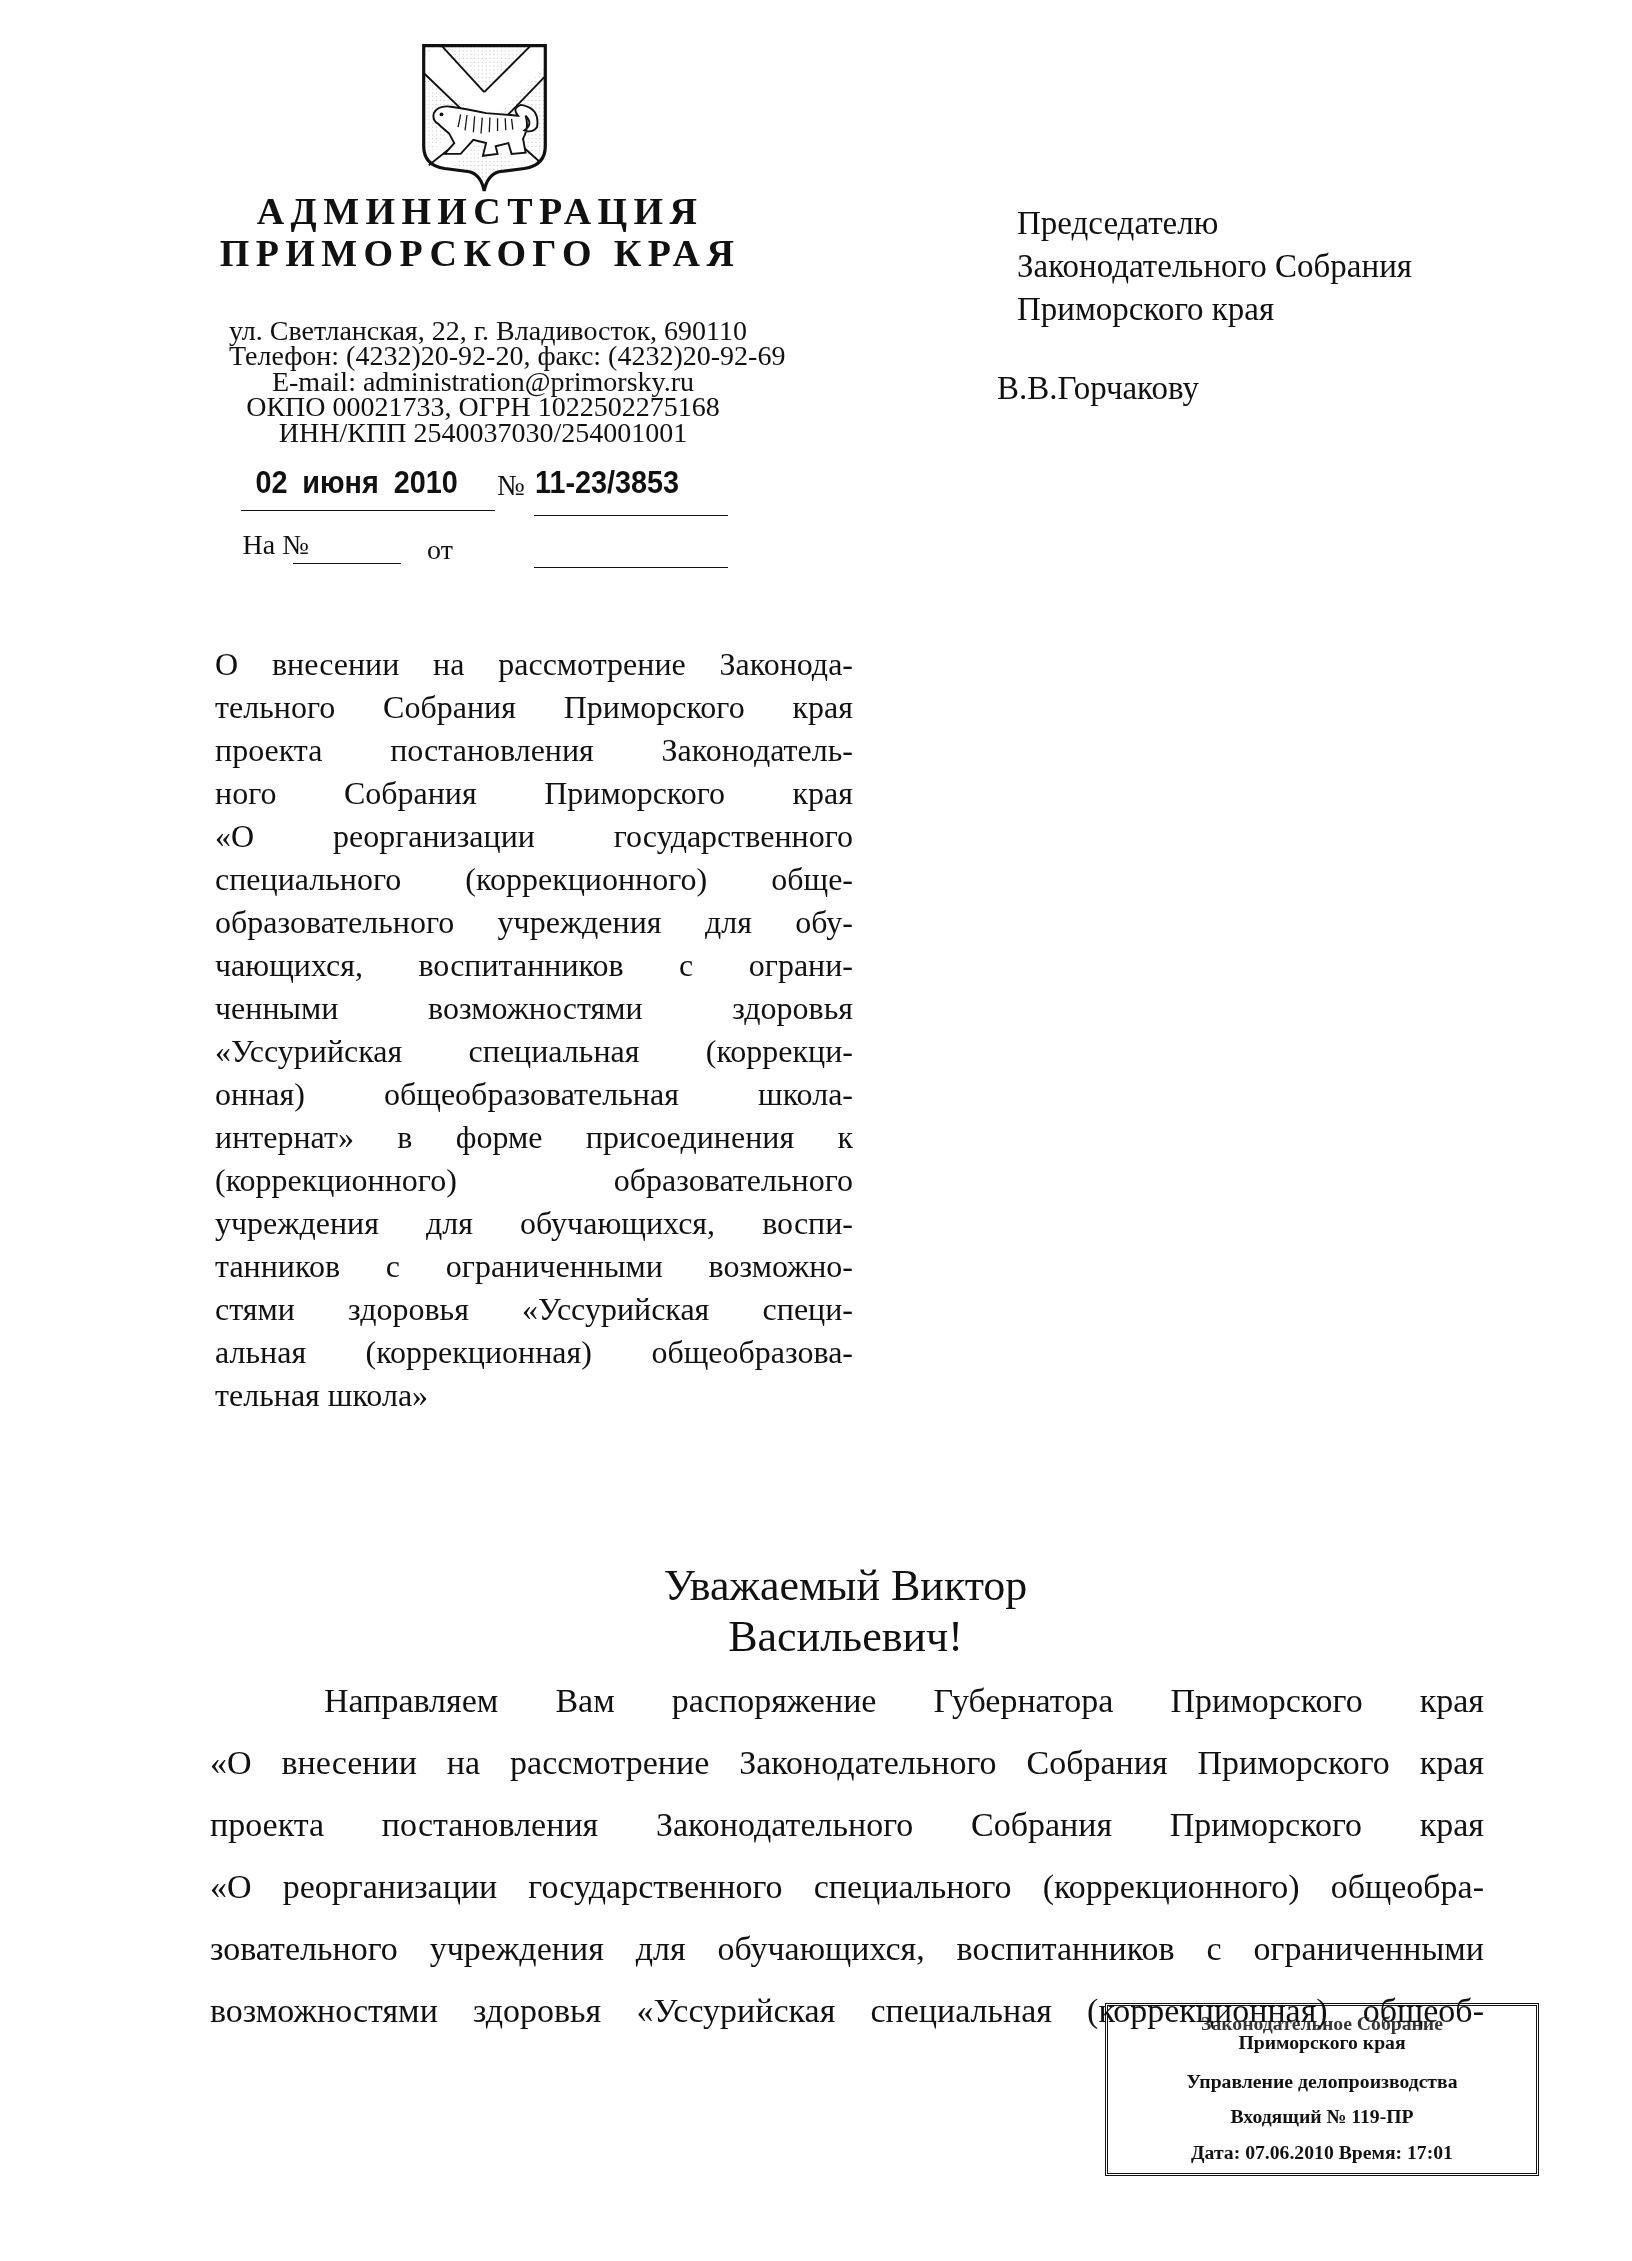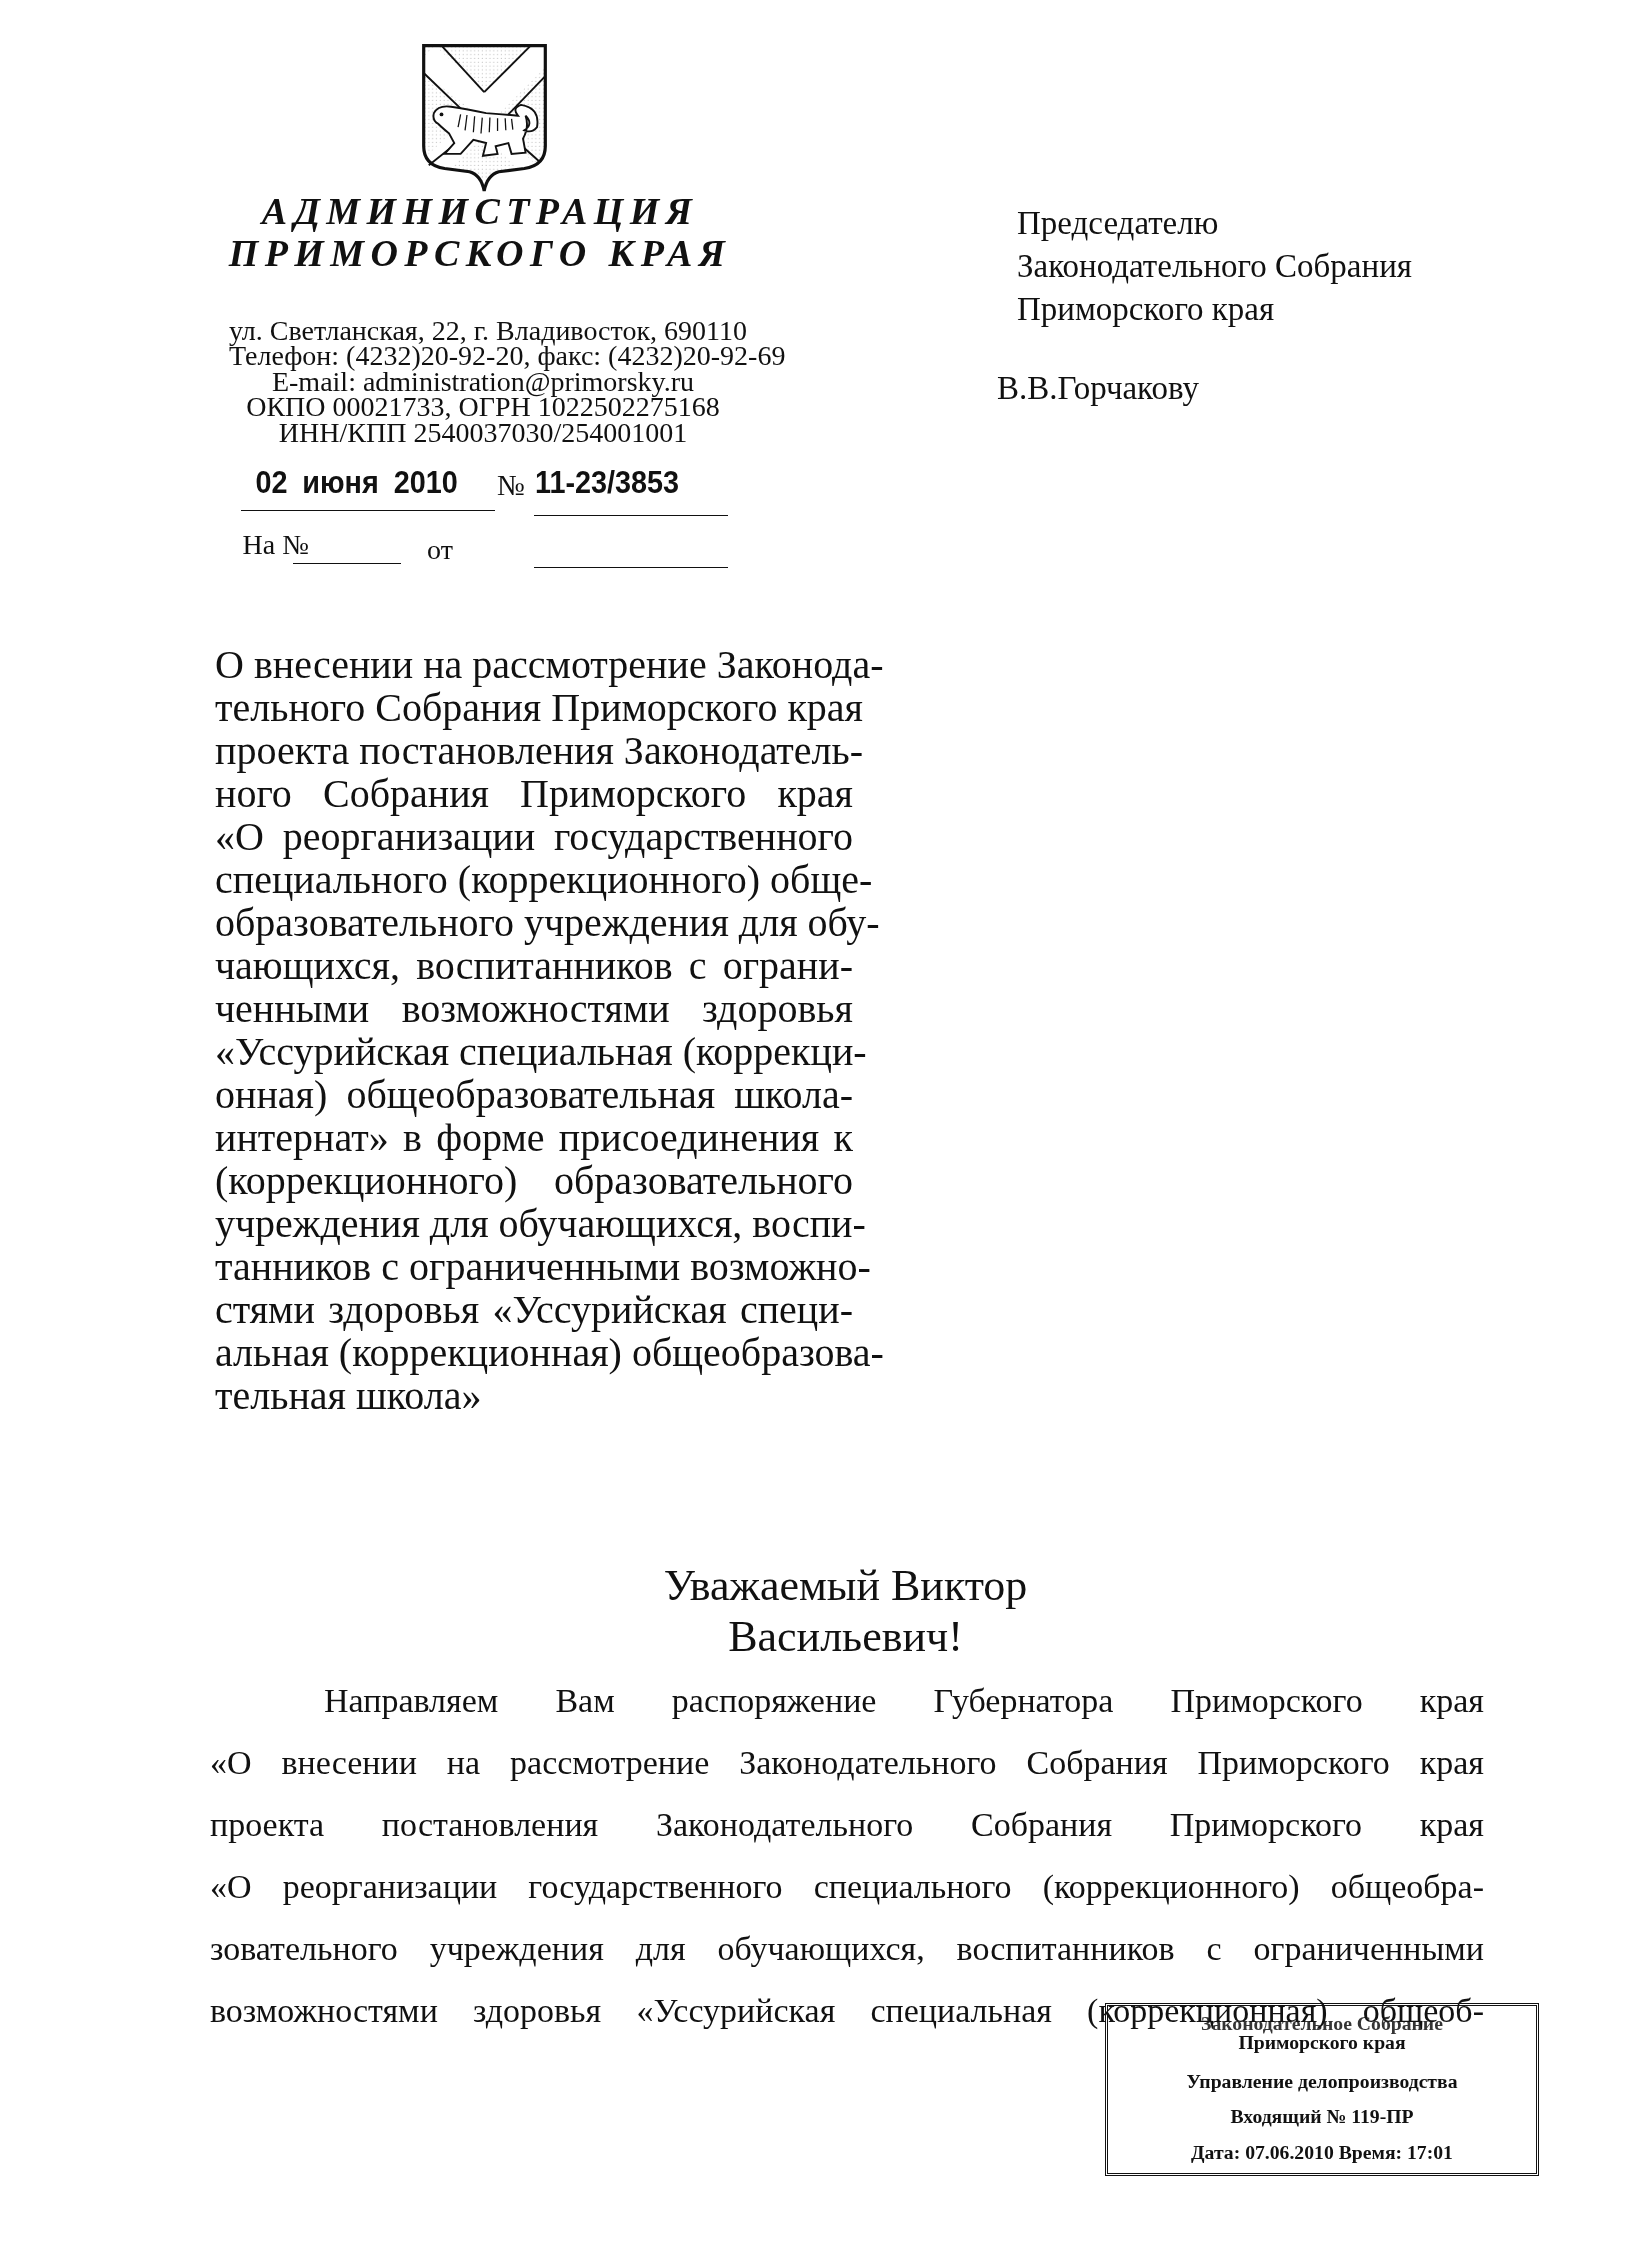--- a/index.html
+++ b/index.html
@@ -3,21 +3,21 @@
 <meta charset="utf-8">
 <style>
   html, body { margin: 0; padding: 0; background: #ffffff; }
   body { width: 1633px; height: 2261px; position: relative; overflow: hidden; color: #111111; font-family: "Liberation Serif", "DejaVu Serif", serif; }
   .abs { position: absolute; }
 
   
   #coat { left: 416px; top: 38px; width: 137px; height: 156px; }
 
   
-  .org-title { left: 210px; width: 540px; text-align: center; font-weight: bold; font-size: 38px; letter-spacing: 6.4px; line-height: 41px; font-style: italic; }
+  .org-title { left: 210px; width: 540px; text-align: center; font-weight: bold; font-size: 38px; letter-spacing: 6.4px; line-height: 41px; }
   #org-line1 { top: 191px; }
   #org-line2 { top: 233px; }
 
   
   #address { left: 229px; top: 318px; width: 508px; text-align: center; font-size: 28px; line-height: 25.4px; }
   #address div { white-space: nowrap; }
 
   
   #date-row { left: 235px; top: 464px; width: 496px; height: 51px; }
   #date-value { position: absolute; left: 9.5px; top: 0; width: 248px; font-family: "Liberation Sans", "DejaVu Sans", sans-serif; font-weight: bold; font-size: 32px; text-align: center; word-spacing: 7.6px; transform: scaleX(0.9); transform-origin: left; }
@@ -30,21 +30,21 @@
   #ref-label { position: absolute; left: 7.6px; top: 7.6px; font-size: 28px; white-space: nowrap; }
   #ref-num-field { position: absolute; left: 58px; top: 42px; width: 108px; border-top: 1.9px solid #111; height: 0; }
   #ref-from-label { position: absolute; left: 192px; top: 12.7px; font-size: 28px; }
   #ref-date-field { position: absolute; left: 299px; top: 46px; width: 194px; border-top: 1.9px solid #111; height: 0; }
 
   
   #addressee { left: 1017px; top: 202px; font-size: 33px; line-height: 43px; }
   #addressee-name { left: 997px; top: 370px; font-size: 33px; }
 
   
-  #subject { left: 215px; top: 643px; width: 638px; font-size: 40px; line-height: 43px; }
+  #subject { left: 215px; top: 643px; width: 638px; font-size: 32px; line-height: 43px; }
   #subject .ln { display: block; text-align: justify; text-align-last: justify; white-space: nowrap; height: 43px; }
   #subject .ln.last { text-align-last: left; }
 
   
   #salutation { left: 585px; top: 1560px; width: 521px; text-align: center; font-size: 44px; }
 
   
   #body-text { left: 210px; top: 1670px; width: 1274px; font-size: 34px; line-height: 62px; }
   #body-text .ln { display: block; text-align: justify; text-align-last: justify; white-space: nowrap; height: 62px; }
   #body-text .ln.indent { padding-left: 114px; }

